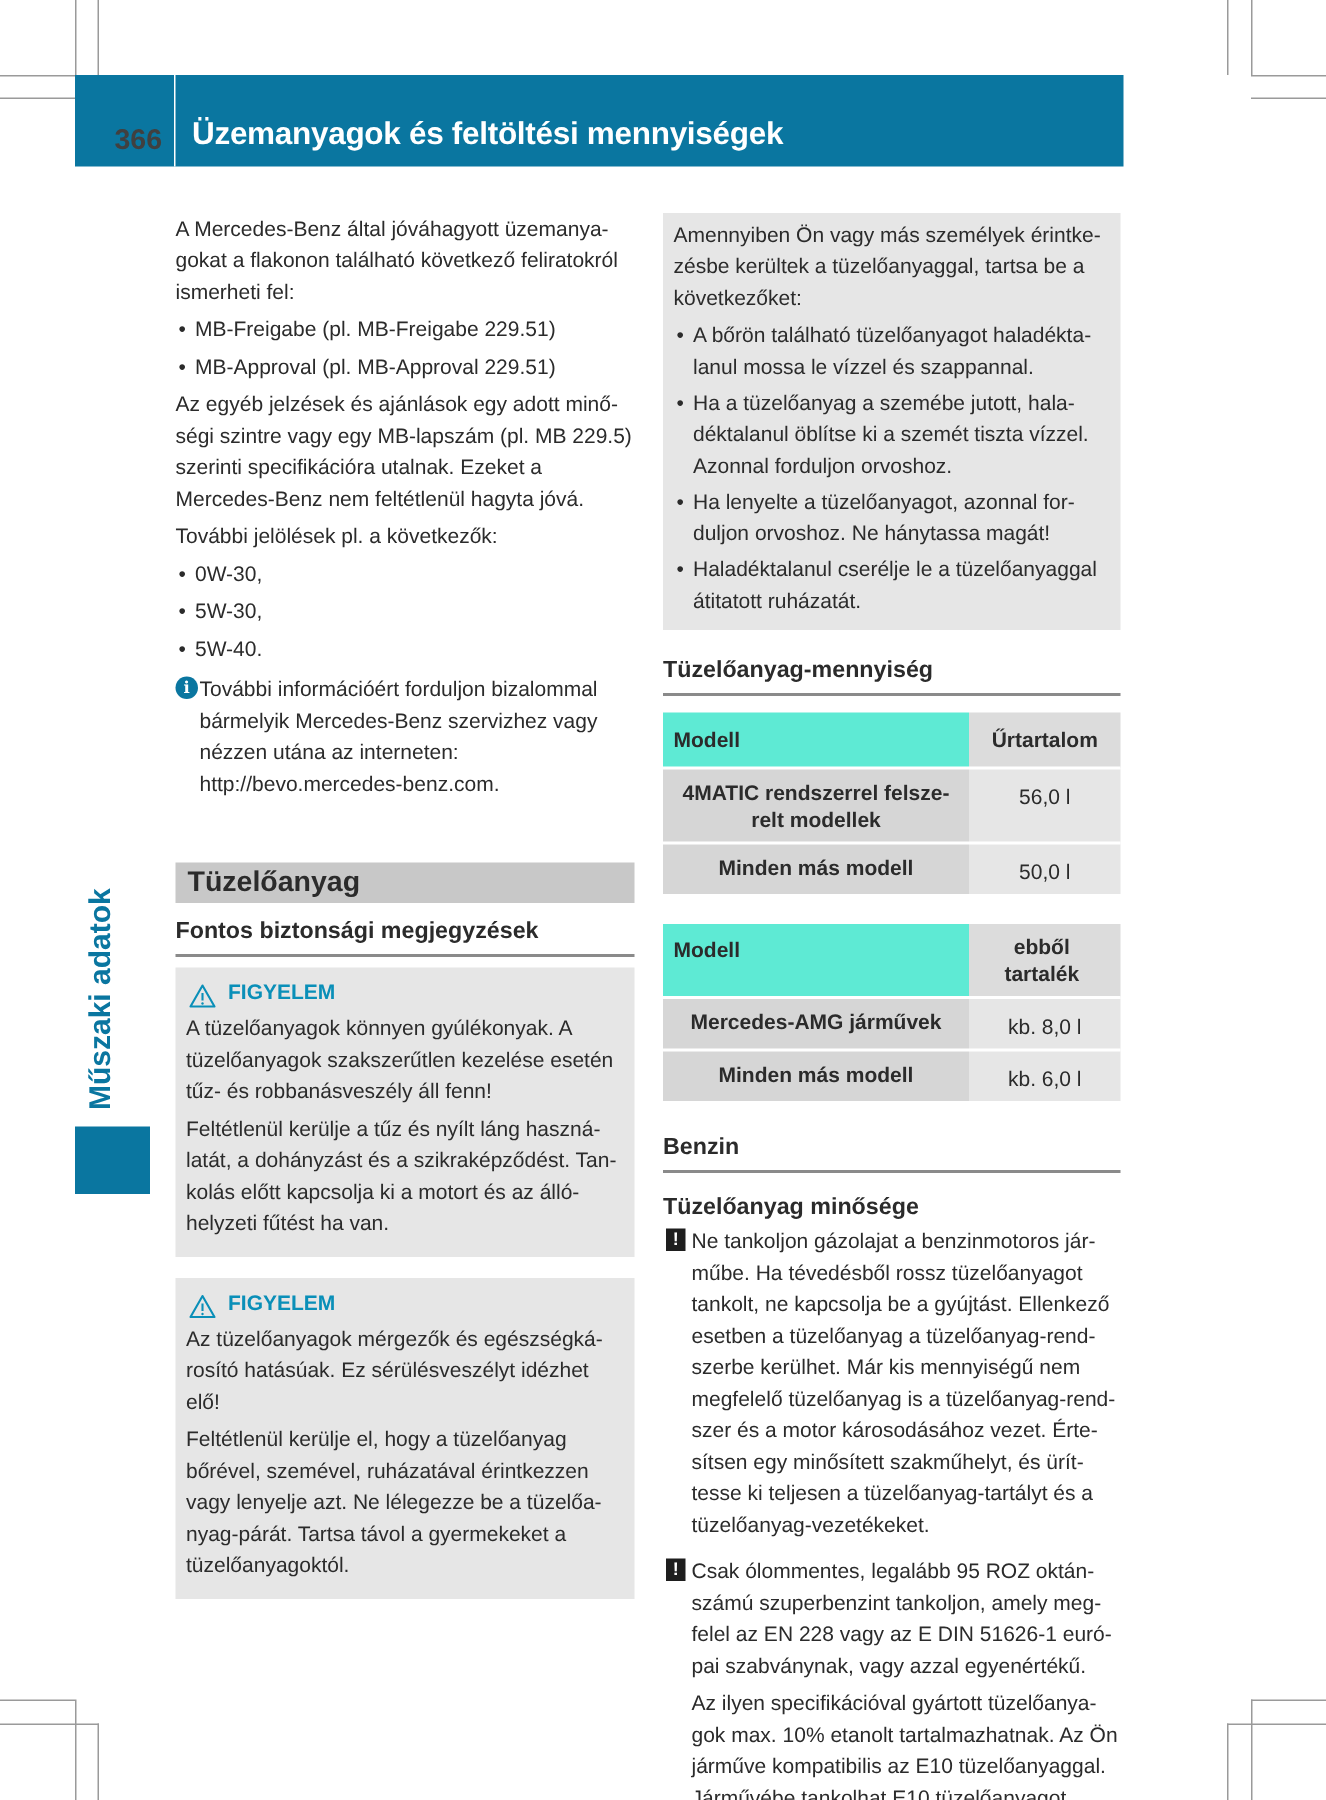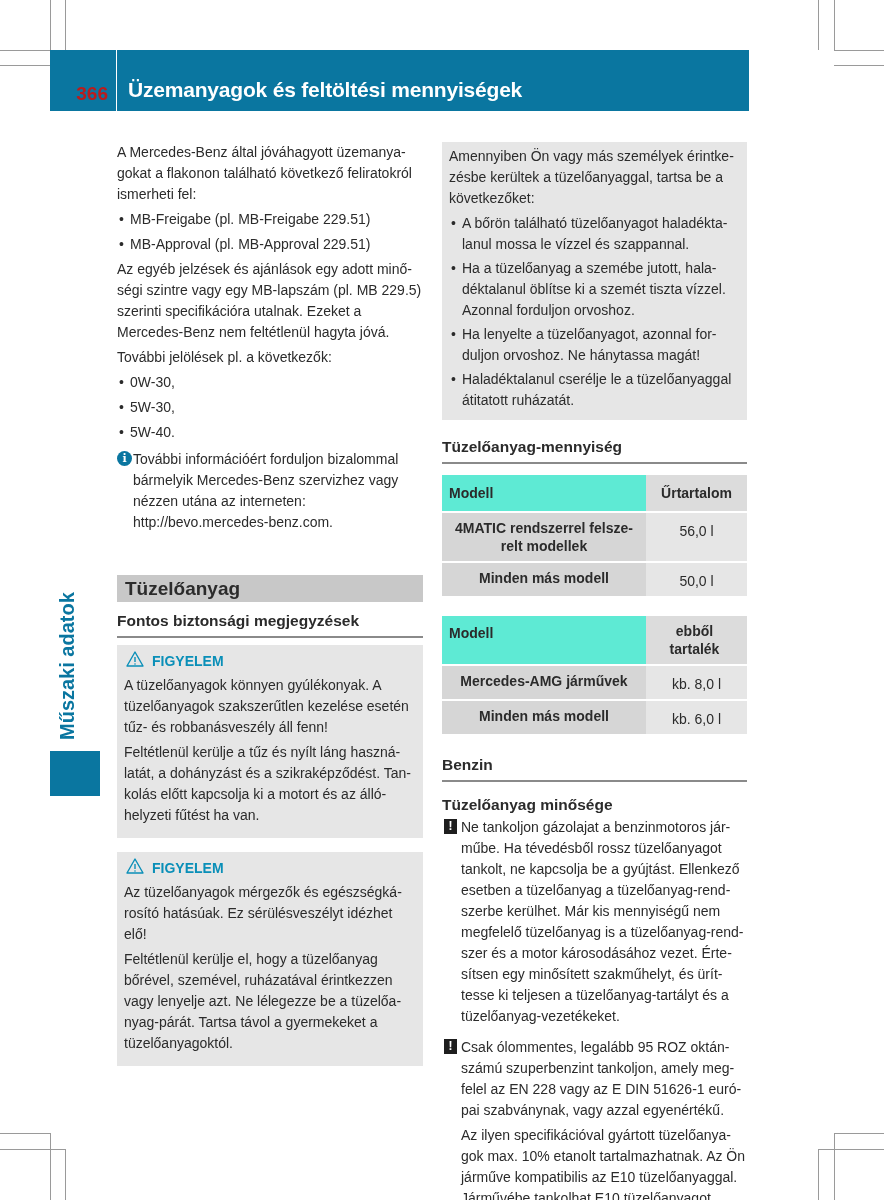--- a/index.html
+++ b/index.html
@@ -4,21 +4,21 @@
 <style>
   * { box-sizing: border-box; margin: 0; padding: 0; }
   html, body { width: 884px; height: 1200px; background: #ffffff; overflow: hidden; }
   body { position: relative; font-family: "Liberation Sans", sans-serif; color: #2b2b2b; }
 
   
   .crop { position: absolute; background: #9a9a9a; }
 
   
   .header-band { position: absolute; left: 50px; top: 50px; width: 699px; height: 61px; background: #0a76a0; }
-  .page-number { position: absolute; left: 50px; top: 50px; width: 66px; height: 61px; color: #b91c1c; font-size: 19px; font-weight: bold; text-align: right; padding-right: 8px; padding-top: 33px; }
+  .page-number { position: absolute; left: 50px; top: 50px; width: 66px; height: 61px; color: #404040; font-size: 19px; font-weight: bold; text-align: right; padding-right: 8px; padding-top: 33px; }
   .header-divider { position: absolute; left: 116px; top: 50px; width: 1px; height: 61px; background: #ffffff; }
   .header-title { position: absolute; left: 128px; top: 78px; color: #fff; font-size: 21px; font-weight: bold; letter-spacing: -0.2px; }
 
   
   .side-label { position: absolute; left: 56px; top: 740px; transform-origin: 0 0; transform: rotate(-90deg); color: #0a76a0; font-size: 20px; font-weight: bold; white-space: nowrap; }
   .side-block { position: absolute; left: 50px; top: 751px; width: 50px; height: 45px; background: #0a76a0; }
 
   .col { position: absolute; font-size: 14px; line-height: 21px; color: #2b2b2b; }
   .col-left { left: 117px; top: 142px; width: 306px; }
   .col-right { left: 442px; top: 142px; width: 305px; }
@@ -29,21 +29,21 @@
   ul.bullets li::before { content: "•"; position: absolute; left: 2px; top: 0; }
 
   .info-note { position: relative; padding-left: 16px; margin-top: 6px; }
   .info-icon { position: absolute; left: 0; top: 2px; width: 15px; height: 15px; border-radius: 50%; background: #0a76a0; color: #fff; font-size: 11px; font-weight: bold; text-align: center; line-height: 15px; font-family: "DejaVu Serif", serif; }
 
   .section-bar { background: #c8c8c8; font-weight: bold; font-size: 19px; padding: 3px 8px; margin-top: 42px; height: 27px; }
   .subheading { font-weight: bold; font-size: 15.5px; padding-bottom: 5px; border-bottom: 2px solid #8a8a8a; margin-top: 8px; margin-bottom: 7px; }
   .plain-heading { font-weight: bold; font-size: 15.5px; }
 
   .warn-box { background: #e6e6e6; padding: 6px 7px 8px 7px; margin-bottom: 14px; }
-  .warn-head { display: flex; align-items: flex-start; color: #0a8fb8; font-weight: bold; font-size: 14px; margin-bottom: 3px; }
+  .warn-head { display: flex; align-items: flex-end; color: #0a8fb8; font-weight: bold; font-size: 14px; margin-bottom: 3px; }
   .warn-icon { width: 18px; height: 16px; margin-right: 8px; margin-left: 2px; }
   .warn-box p { margin-bottom: 4px; }
 
   .grey-box { background: #e6e6e6; padding: 4px 7px 6px 7px; margin-bottom: 16px; }
   .grey-box ul.bullets li { margin-bottom: 3px; }
 
   .tbl { width: 100%; border-collapse: collapse; margin-bottom: 20px; font-size: 14px; line-height: 18px; }
   .tbl td, .tbl th { padding: 6px 7px; vertical-align: top; }
   .tbl th { background: #5eead4; font-weight: bold; text-align: left; height: 37px; vertical-align: middle; }
   .tbl th.val-col { background: #dcdcdc; text-align: center; }

